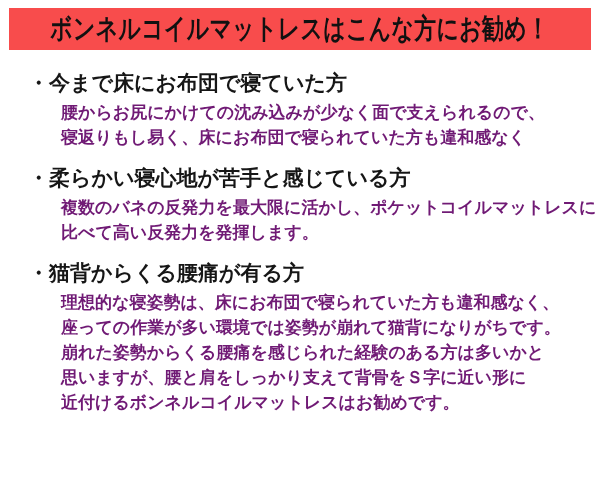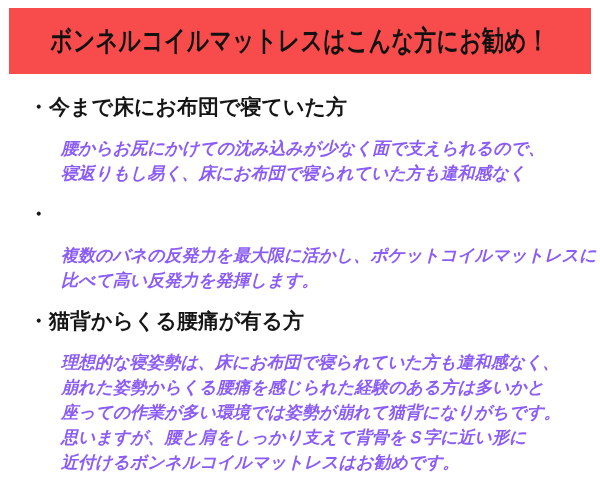--- a/index.html
+++ b/index.html
@@ -11,21 +11,21 @@
     position: relative;
     width: 600px;
     height: 479px;
     background: #ffffff;
     overflow: hidden;
     font-family: "DejaVu Serif", "Liberation Serif", serif;
     color: #1a1a1a;
   }
   .banner {
     margin: 8px 9px 0 9px;
-    height: 66px;
+    height: 42px;
     background: #f84c4c; 
     display: flex;
     align-items: center;
     justify-content: center;
     overflow: hidden;
   }
   .banner-title {
     margin: 0;
     font-size: 28px;
     font-weight: bold;
@@ -47,26 +47,25 @@
     font-size: 21px;
     font-weight: bold;
     line-height: 26px;
     color: #161616;
   }
   .bullet {
     flex: 0 0 auto;
   }
   .section-body {
     margin-left: 33px;
-    margin-top: 16px;
+    margin-top: 4px;
     font-size: 17px;
     font-weight: bold;
     line-height: 25px;
-    color: #8b5cf6;
-    font-style: italic;
+    color: #701a75;
   }
   .body-line {
     white-space: nowrap;
   }
 </style>
 </head>
 <body>
 
 <div class="page">
 
@@ -83,35 +82,36 @@
       </div>
       <div class="section-body">
         <div class="body-line">腰からお尻にかけての沈み込みが少なく面で支えられるので、</div>
         <div class="body-line">寝返りもし易く、床にお布団で寝られていた方も違和感なく</div>
       </div>
     </section>
 
     <section class="section">
       <div class="section-heading">
         <span class="bullet">・</span>
+        <span class="heading-text">柔らかい寝心地が苦手と感じている方</span>
       </div>
       <div class="section-body">
         <div class="body-line">複数のバネの反発力を最大限に活かし、ポケットコイルマットレスに</div>
         <div class="body-line">比べて高い反発力を発揮します。</div>
       </div>
     </section>
 
     <section class="section">
       <div class="section-heading">
         <span class="bullet">・</span>
         <span class="heading-text">猫背からくる腰痛が有る方</span>
       </div>
       <div class="section-body">
         <div class="body-line">理想的な寝姿勢は、床にお布団で寝られていた方も違和感なく、</div>
+        <div class="body-line">座っての作業が多い環境では姿勢が崩れて猫背になりがちです。</div>
         <div class="body-line">崩れた姿勢からくる腰痛を感じられた経験のある方は多いかと</div>
-        <div class="body-line">座っての作業が多い環境では姿勢が崩れて猫背になりがちです。</div>
         <div class="body-line">思いますが、腰と肩をしっかり支えて背骨をＳ字に近い形に</div>
         <div class="body-line">近付けるボンネルコイルマットレスはお勧めです。</div>
       </div>
     </section>
 
   </main>
 </div>
 
 </body></html>

